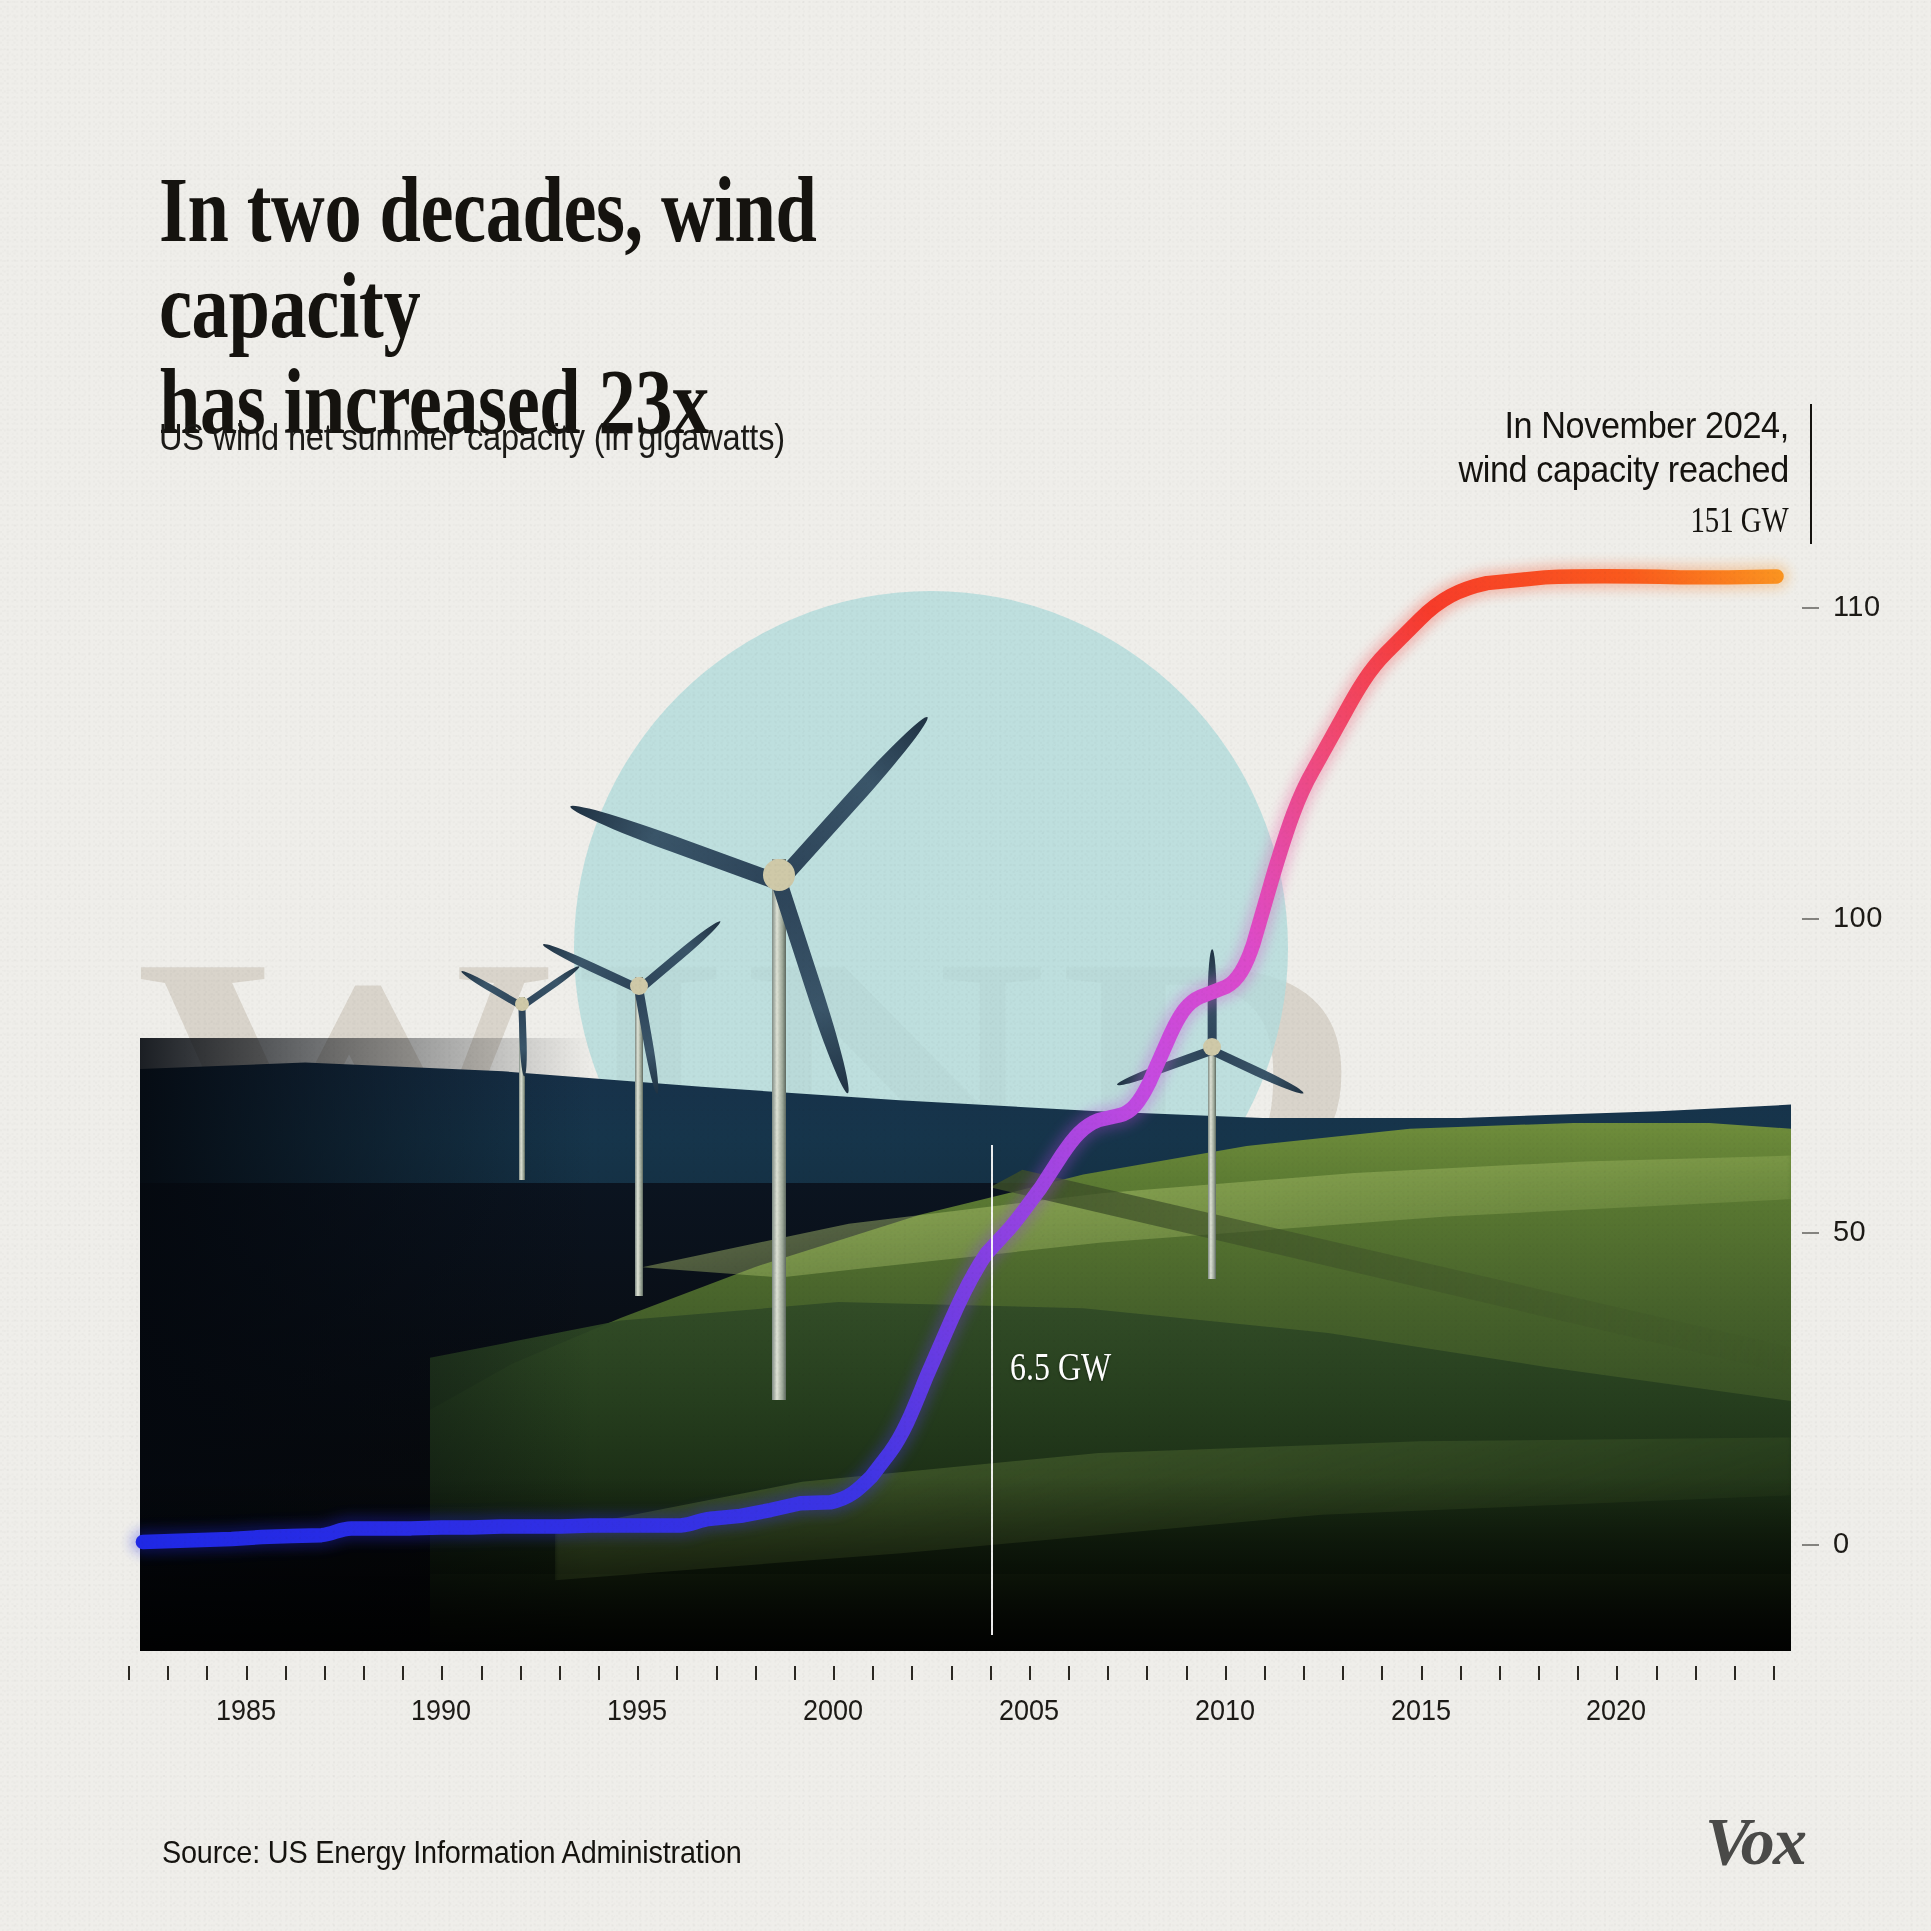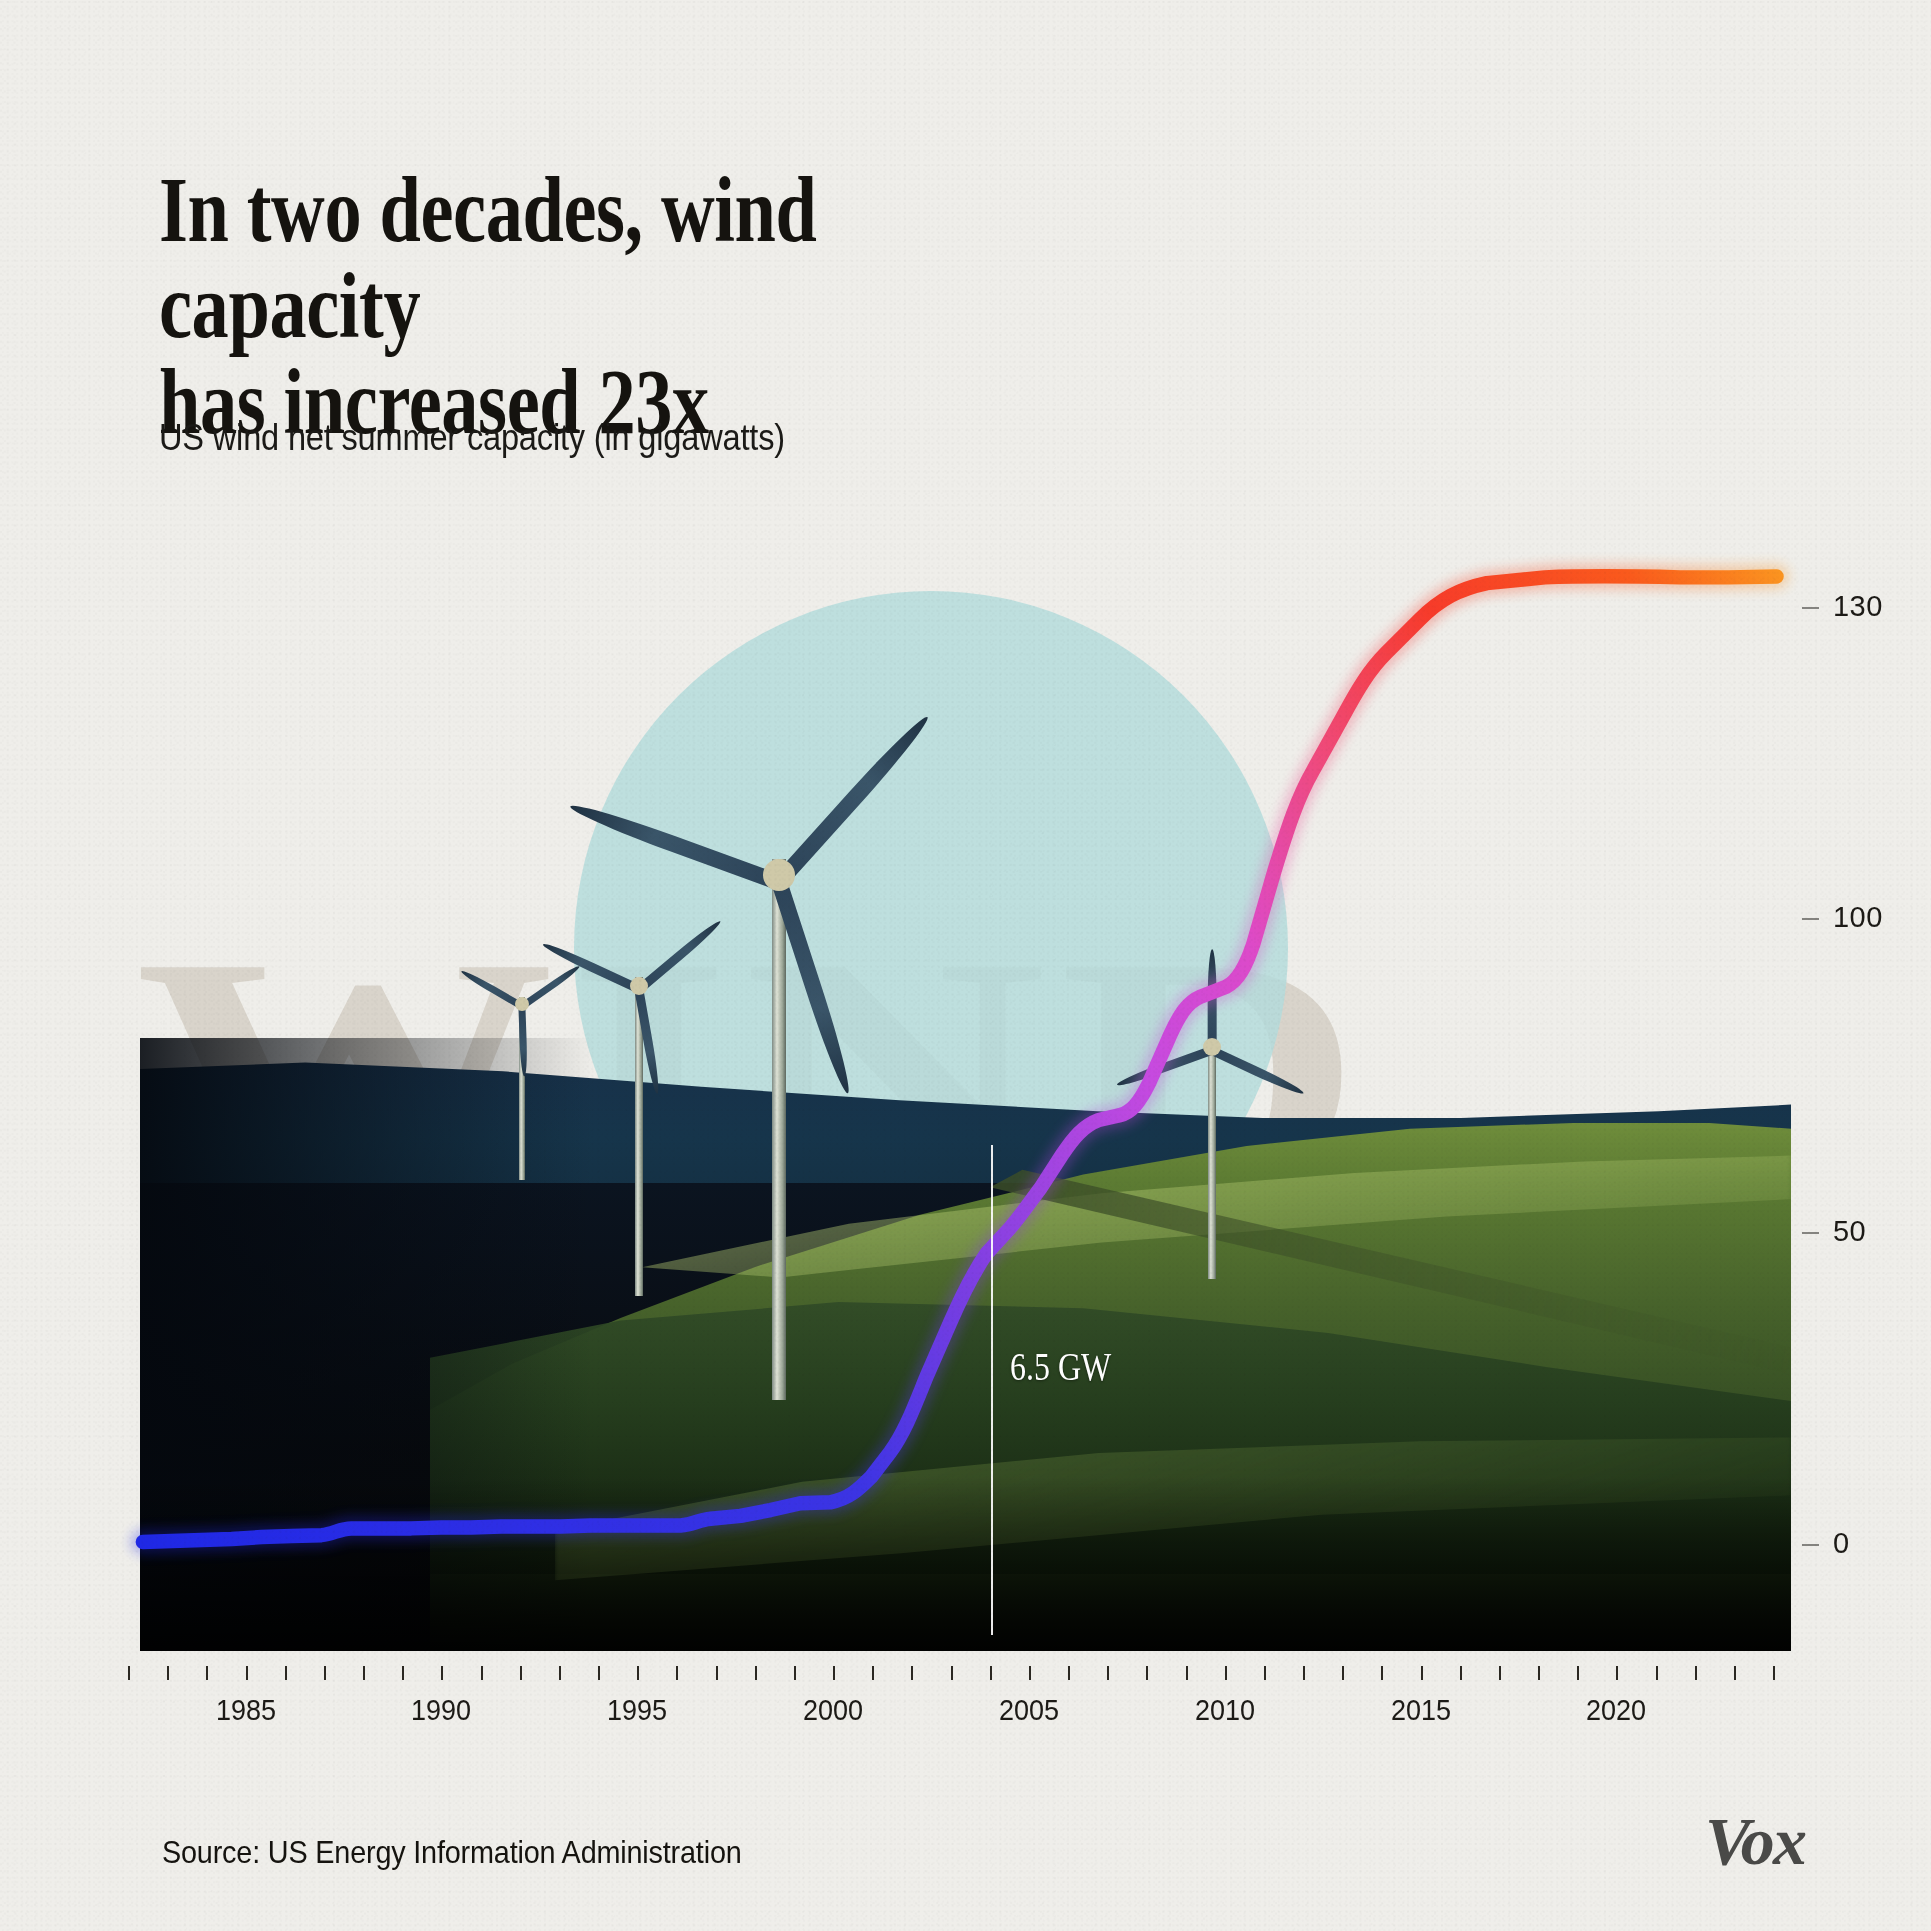--- a/index.html
+++ b/index.html
@@ -274,21 +274,21 @@
          C 1222 1050 1230 1038 1244 1032 L 1270 1022 C 1282 1016 1290 1002 1298 978
          L 1320 902 C 1334 856 1344 826 1360 798 L 1390 744
          C 1406 714 1418 694 1436 676 L 1470 642 C 1492 620 1512 610 1540 604
          L 1600 598 C 1650 596 1700 597 1740 598 L 1790 598 L 1840 597"></path>
   </svg>
 
   <div class="ann-line"></div>
   <div class="ann-label">6.5 GW</div>
 
   <div>
-    <div class="ytick" style="top:606px"><i></i><span>130</span></div>
+    <div class="ytick" style="top:606px"><i></i><span>110</span></div>
     <div class="ytick" style="top:917px"><i></i><span>100</span></div>
     <div class="ytick" style="top:1231px"><i></i><span>50</span></div>
     <div class="ytick" style="top:1543px"><i></i><span>0</span></div>
   </div>
 
   <div class="xaxis" id="xaxis">
       <div class="xt" style="left: 0px;"></div>
       <div class="xt" style="left: 39px;"></div>
       <div class="xt" style="left: 78px;"></div>
       <div class="xt" style="left: 118px;"></div>
@@ -341,19 +341,24 @@
       <div class="xl" style="left: 1488px;">2020</div>
     </div>
 
   <div class="headline">
     <div>In two decades, wind capacity</div>
     <div>has increased 23x</div>
   </div>
 
   <div class="subtitle">US wind net summer capacity (in gigawatts)</div>
 
+  <div class="callout">
+    <div class="l1">In November 2024,</div>
+    <div class="l2">wind capacity reached</div>
+    <div class="val">151 GW</div>
+  </div>
 
   <div class="source">Source: US Energy Information Administration</div>
   <div class="voxlogo">Vox</div>
 
   <div class="grain"></div>
 </div>
 
 
 </body></html>

